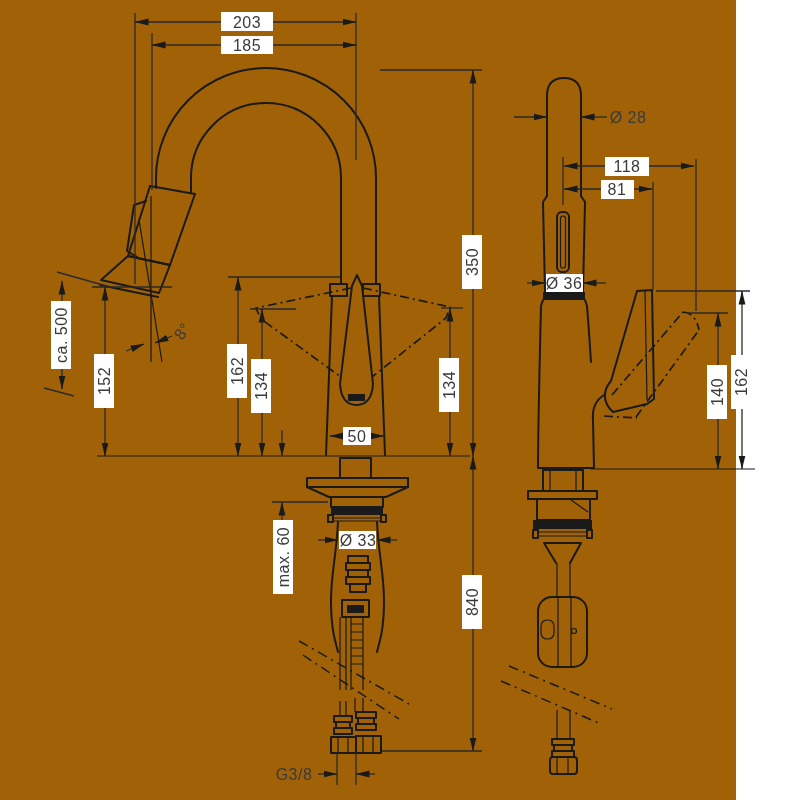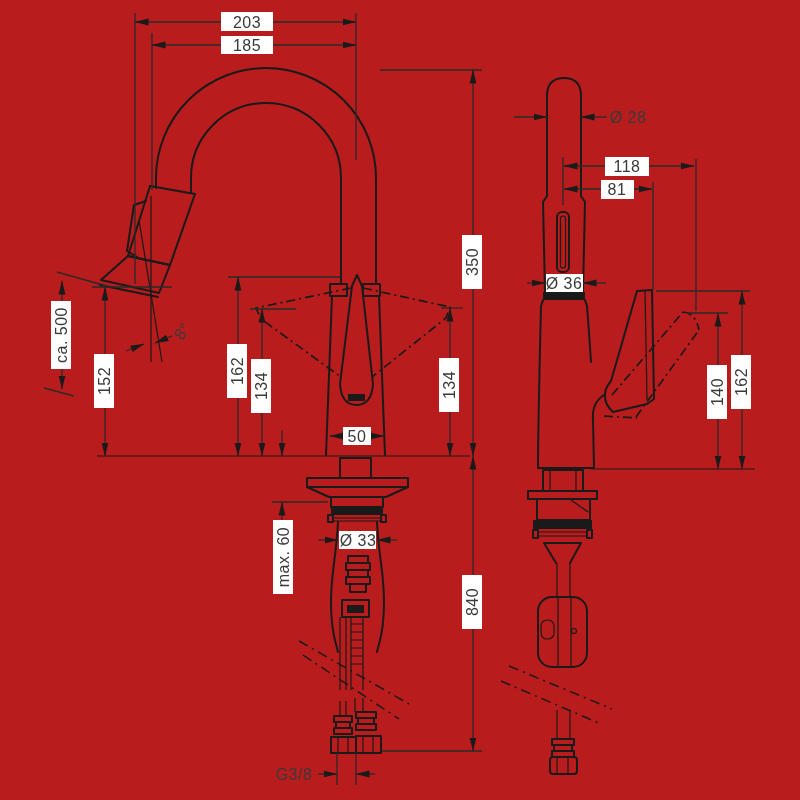--- a/index.html
+++ b/index.html
@@ -1,16 +1,16 @@
 <!DOCTYPE html>
 <html><head>
 <meta charset="utf-8">
 <style>
   html,body{margin:0;padding:0;background:#ffffff;}
-  .stage{width:800px;height:800px;background:#b91c1c;position:relative;font-family:"Liberation Sans",sans-serif;}
+  .stage{width:736px;height:800px;background:#a16207;position:relative;font-family:"Liberation Sans",sans-serif;}
   svg{display:block;}
   text{font-family:"Liberation Sans",sans-serif;font-size:16px;fill:#3a3a3a;letter-spacing:.5px;}
   .outline{stroke:#1a1a1a;stroke-width:2;fill:none;stroke-linejoin:round;stroke-linecap:round;}
   .thin{stroke:#1a1a1a;stroke-width:1.2;fill:none;}
   .dim{stroke:#2a2a2a;stroke-width:1.3;fill:none;}
   .phantom{stroke:#1a1a1a;stroke-width:1.7;fill:none;stroke-dasharray:9 4 2 4;}
   .brk{stroke:#1a1a1a;stroke-width:1.5;fill:none;stroke-dasharray:10 5 2 5;}
   .solid{fill:#1a1a1a;stroke:none;}
   .knock{fill:#ffffff;stroke:none;}
 </style>

